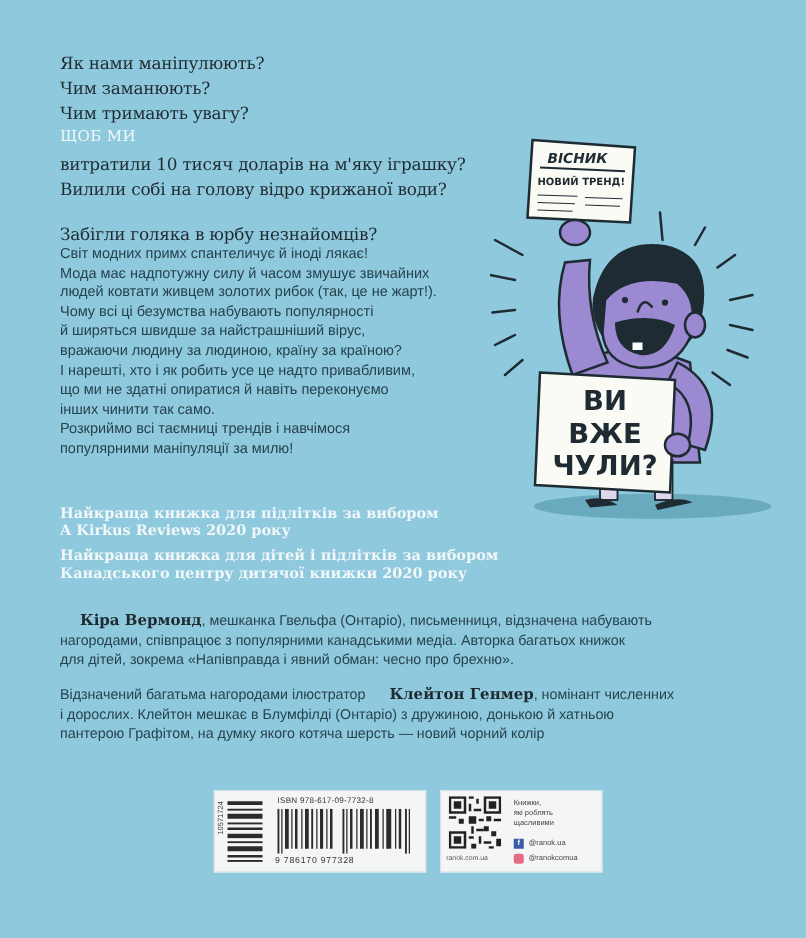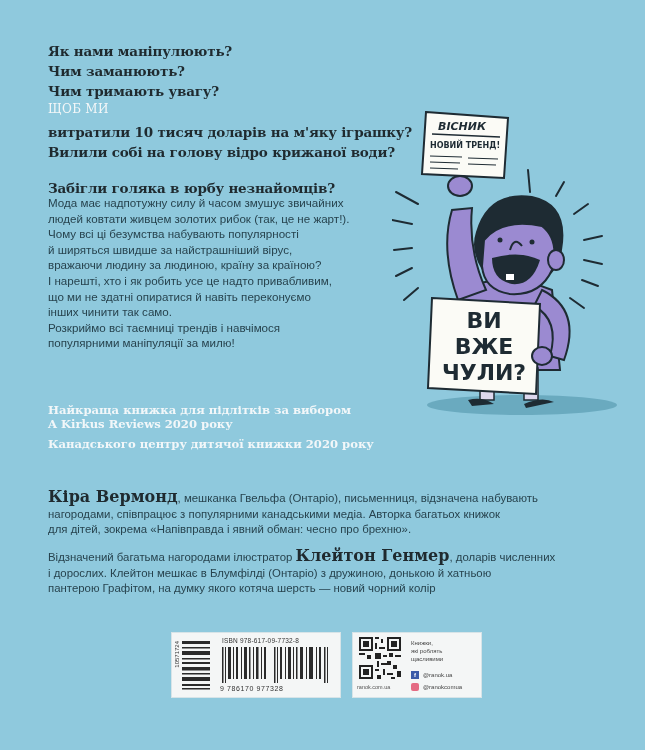--- a/index.html
+++ b/index.html
@@ -4,32 +4,32 @@
 <style>
   html, body { margin:0; padding:0; }
   body {
     width:645px; height:750px; overflow:hidden; position:relative;
     background:#8fc9dd;
     font-family:"Liberation Sans", sans-serif;
   }
   .page { position:absolute; inset:0; background:#8fc9dd; }
 
   .serif { font-family:"DejaVu Serif", serif; }
-  .q { position:absolute; left:48px; font-weight:bold; font-size:13.5px; color:#1f2a2f; letter-spacing:-0.2px; white-space:nowrap; }
+  .q { position:absolute; left:48px; font-weight:normal; font-size:13.5px; color:#1f2a2f; letter-spacing:-0.2px; white-space:nowrap; }
   .white-head { position:absolute; left:48px; top:102px; font-size:12px; color:#f4f7f8; font-weight:normal; letter-spacing:0.3px; }
 
   .body-text { position:absolute; left:48px; top:195px; width:360px; font-size:11.6px; line-height:15.6px; color:#27434e; }
   .body-text div { white-space:nowrap; }
 
   .awards { position:absolute; left:48px; width:380px; font-size:11.6px; line-height:14px; color:#f2f7f9; font-weight:bold; }
   .awards div { white-space:nowrap; }
 
   .bio { position:absolute; left:48px; width:560px; font-size:11.4px; line-height:15.5px; color:#27434e; }
   .bio div { white-space:nowrap; }
-  .bio b { font-family:"DejaVu Serif", serif; color:#1f2a2f; font-size:16px; }
+  .bio b { font-family:"DejaVu Serif", serif; color:#1f2a2f; font-size:12px;margin-left:16px; }
   .bio i { font-style:italic; }
 
   .barcode-box { position:absolute; left:171px; top:632px; width:168px; height:64px; background:#f4f6f6; border:1px solid #d7e4e8; }
   .isbn-text { position:absolute; left:50px; top:4px; font-size:6.5px; color:#333; letter-spacing:0.2px; }
   .bars-main { position:absolute; left:48px; top:14px; width:112px; height:36px; }
   .bars-side { position:absolute; left:8px; top:6px; width:32px; height:52px; }
   .isbn-num { position:absolute; left:48px; top:52px; font-size:7px; color:#333; letter-spacing:0.6px; }
   .side-num { position:absolute; left:2px; top:8px; font-size:6px; color:#333; writing-mode:vertical-rl; transform:rotate(180deg); }
 
   .qr-box { position:absolute; left:352px; top:632px; width:128px; height:64px; background:#f4f6f6; border:1px solid #d7e4e8; }
@@ -51,48 +51,50 @@
   <div class="q serif" style="top:63px">Чим заманюють?</div>
   <div class="q serif" style="top:83px">Чим тримають увагу?</div>
 
   <div class="white-head serif">ЩОБ МИ</div>
 
   <div class="q serif" style="top:124px">витратили 10 тисяч доларів на м'яку іграшку?</div>
   <div class="q serif" style="top:144px">Вилили собі на голову відро крижаної води?</div>
   <div class="q serif" style="top:180px">Забігли голяка в юрбу незнайомців?</div>
 
   <div class="body-text">
+    <div>Світ модних примх спантеличує й іноді лякає!</div>
     <div>Мода має надпотужну силу й часом змушує звичайних</div>
     <div>людей ковтати живцем золотих рибок (так, це не жарт!).</div>
     <div>Чому всі ці безумства набувають популярності</div>
     <div>й ширяться швидше за найстрашніший вірус,</div>
     <div>вражаючи людину за людиною, країну за країною?</div>
     <div>І нарешті, хто і як робить усе це надто привабливим,</div>
     <div>що ми не здатні опиратися й навіть переконуємо</div>
     <div>інших чинити так само.</div>
     <div>Розкриймо всі таємниці трендів і навчімося</div>
     <div>популярними маніпуляції за милю!</div>
   </div>
 
   <div class="awards serif" style="top:403px">
     <div>Найкраща книжка для підлітків за вибором</div>
     <div>A Kirkus Reviews 2020 року</div>
   </div>
   <div class="awards serif" style="top:437px">
+    <div>Найкраща книжка для дітей і підлітків за вибором</div>
     <div>Канадського центру дитячої книжки 2020 року</div>
   </div>
 
   <div class="bio" style="top:489px">
     <div><b>Кіра Вермонд</b><span>, мешканка Гвельфа (Онтаріо), письменниця, відзначена набувають</span></div>
     <div>нагородами, співпрацює з популярними канадськими медіа. Авторка багатьох книжок</div>
     <div>для дітей, зокрема «Напівправда і явний обман: чесно про брехню».</div>
   </div>
 
   <div class="bio" style="top:548px">
-    <div><span>Відзначений багатьма нагородами ілюстратор </span><b>Клейтон Генмер</b><span>, доларів численних</span></div>
+    <div><span>Відзначений багатьма нагородами ілюстратор </span><b>Клейтон Генмер</b><span>, номінант численних</span></div>
     <div>і дорослих. Клейтон мешкає в Блумфілді (Онтаріо) з дружиною, донькою й хатньою</div>
     <div>пантерою Графітом, на думку якого котяча шерсть — новий чорний колір</div>
   </div>
 
   <svg class="illustration" viewBox="0 0 240 320">
 
     <ellipse cx="130" cy="305" rx="95" ry="10" fill="#6aaabf"></ellipse>
 
     <g stroke="#1e2b33" stroke-width="2" stroke-linecap="round">
       <line x1="4" y1="92" x2="26" y2="104"></line>

